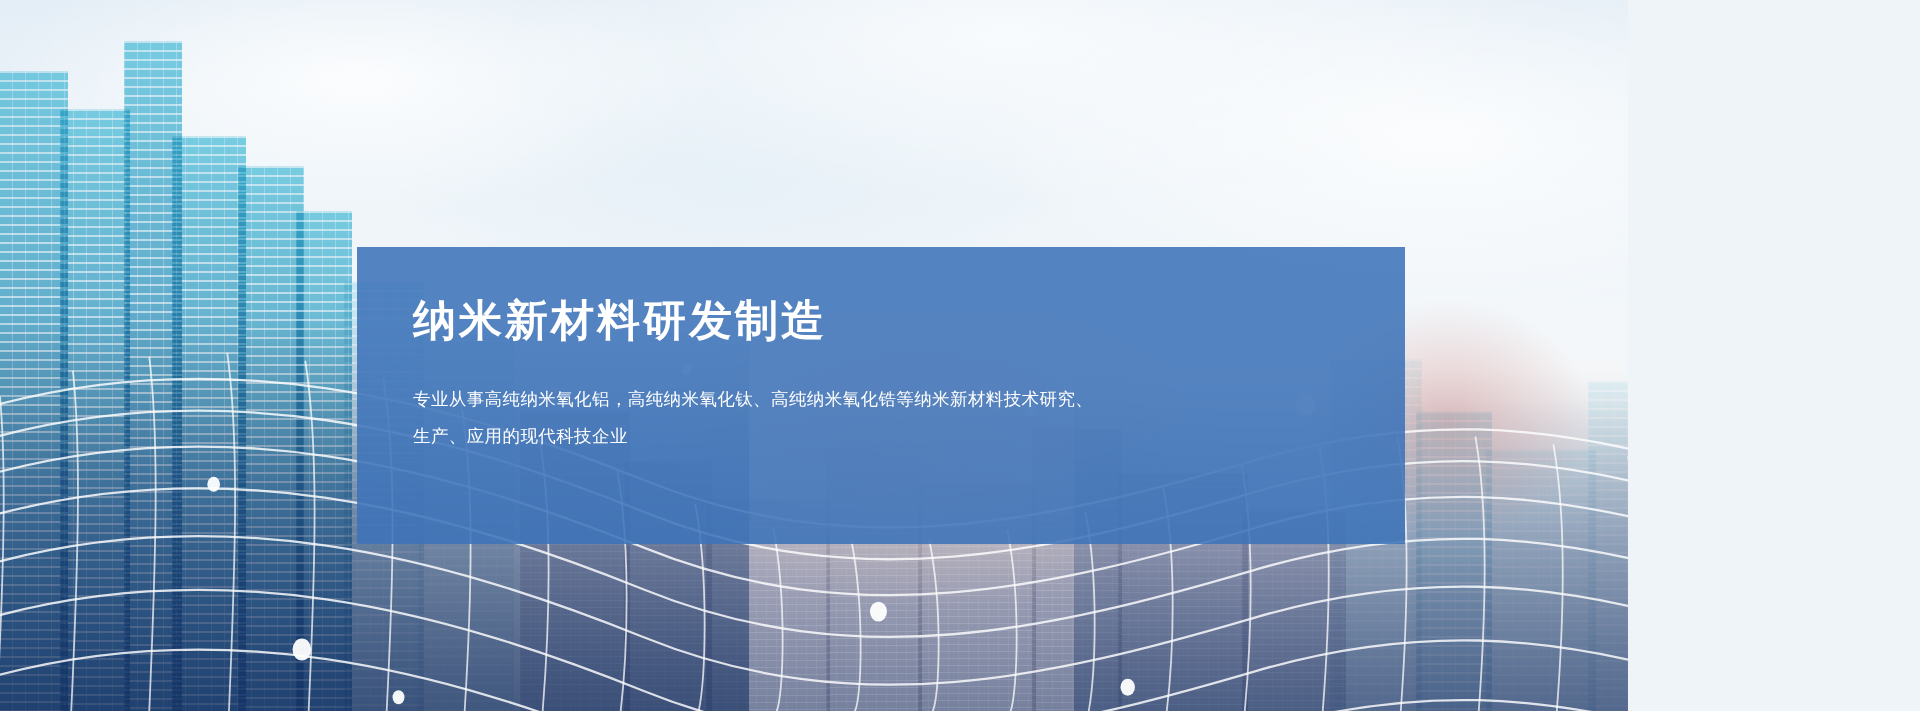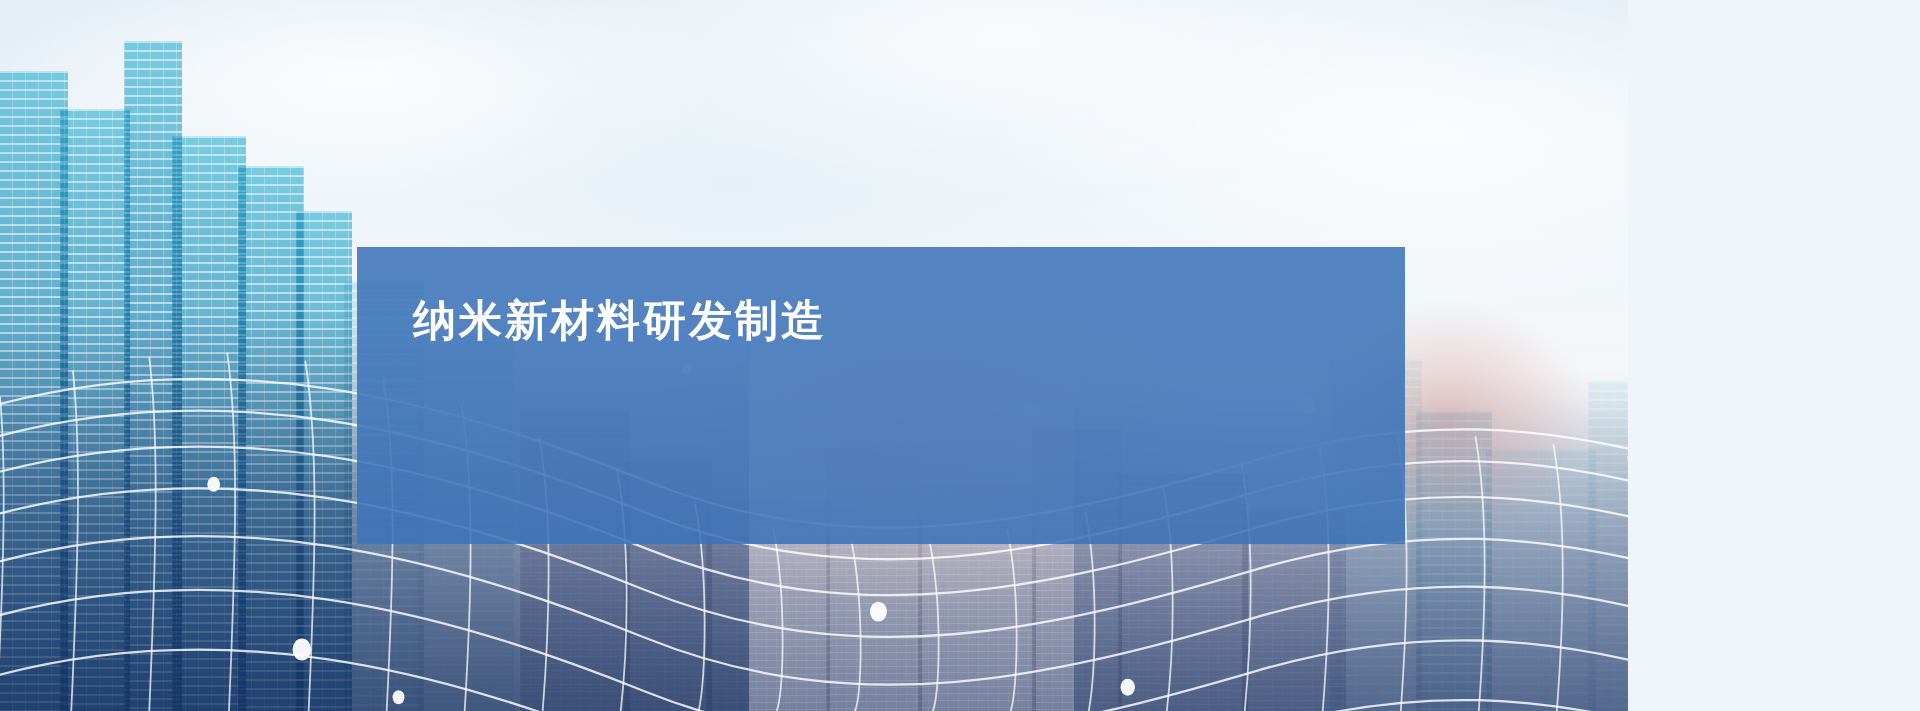--- a/index.html
+++ b/index.html
@@ -233,15 +233,19 @@
         <circle cx="1216" cy="96" r="8"></circle>
         <circle cx="1330" cy="376" r="8.5"></circle>
         <circle cx="1540" cy="92" r="11"></circle>
         <circle cx="810" cy="56" r="6"></circle>
       </g>
     </svg>
   </div>
 
   <div class="panel">
     <h1 class="panel-title">纳米新材料研发制造</h1>
+    <p class="panel-desc">
+      <span>专业从事高纯纳米氧化铝，高纯纳米氧化钛、高纯纳米氧化锆等纳米新材料技术研究、</span>
+      <span>生产、应用的现代科技企业</span>
+    </p>
   </div>
 
 </div>
 
 </body></html>

